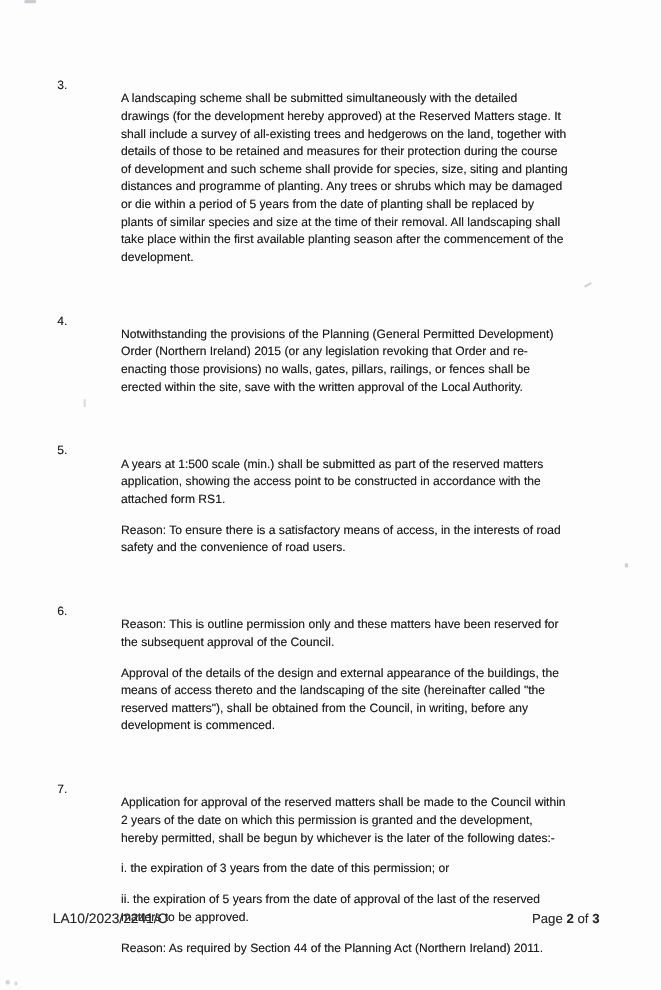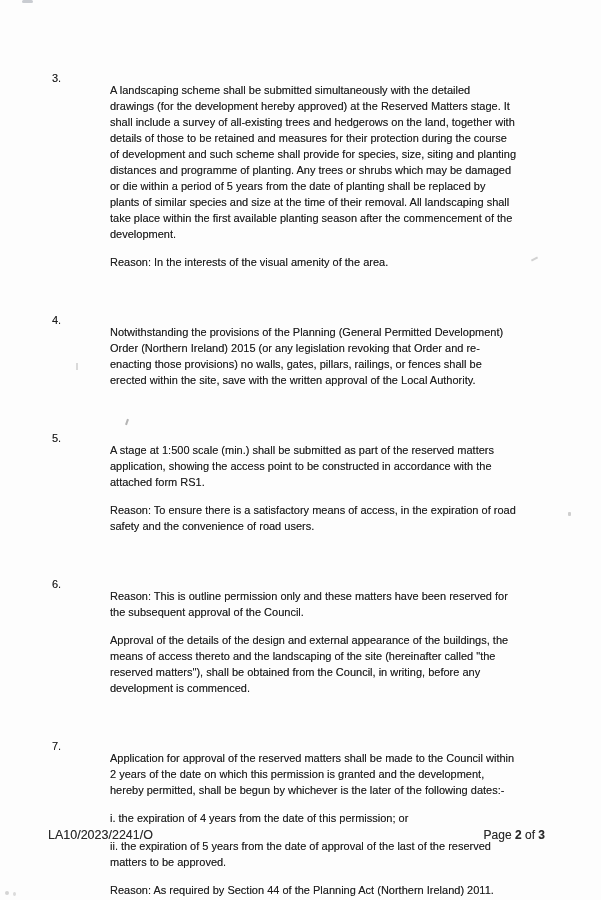--- a/index.html
+++ b/index.html
@@ -78,41 +78,40 @@
         <p class="para">A landscaping scheme shall be submitted simultaneously with the detailed
 drawings (for the development hereby approved) at the Reserved Matters stage. It
 shall include a survey of all-existing trees and hedgerows on the land, together with
 details of those to be retained and measures for their protection during the course
 of development and such scheme shall provide for species, size, siting and planting
 distances and programme of planting. Any trees or shrubs which may be damaged
 or die within a period of 5 years from the date of planting shall be replaced by
 plants of similar species and size at the time of their removal. All landscaping shall
 take place within the first available planting season after the commencement of the
 development.</p>
-        <p class="para">Reason: In the interests of the visual amenity of the area.</p>
       </div>
     </div>
 
     <div class="condition">
       <div class="cnum">4.</div>
       <div class="cbody">
         <p class="para">Notwithstanding the provisions of the Planning (General Permitted Development)
 Order (Northern Ireland) 2015 (or any legislation revoking that Order and re-
 enacting those provisions) no walls, gates, pillars, railings, or fences shall be
 erected within the site, save with the written approval of the Local Authority.</p>
       </div>
     </div>
 
     <div class="condition">
       <div class="cnum">5.</div>
       <div class="cbody">
-        <p class="para">A stage at 1:500 scale (min.) shall be submitted as part of the reserved matters
+        <p class="para">A years at 1:500 scale (min.) shall be submitted as part of the reserved matters
 application, showing the access point to be constructed in accordance with the
 attached form RS1.</p>
-        <p class="para">Reason: To ensure there is a satisfactory means of access, in the expiration of road
+        <p class="para">Reason: To ensure there is a satisfactory means of access, in the interests of road
 safety and the convenience of road users.</p>
       </div>
     </div>
 
     <div class="condition">
       <div class="cnum">6.</div>
       <div class="cbody">
         <p class="para">Reason: This is outline permission only and these matters have been reserved for
 the subsequent approval of the Council.</p>
         <p class="para">Approval of the details of the design and external appearance of the buildings, the
@@ -121,21 +120,21 @@
 development is commenced.</p>
       </div>
     </div>
 
     <div class="condition">
       <div class="cnum">7.</div>
       <div class="cbody">
         <p class="para">Application for approval of the reserved matters shall be made to the Council within
 2 years of the date on which this permission is granted and the development,
 hereby permitted, shall be begun by whichever is the later of the following dates:-</p>
-        <p class="para">i. the expiration of 4 years from the date of this permission; or</p>
+        <p class="para">i. the expiration of 3 years from the date of this permission; or</p>
         <p class="para">ii. the expiration of 5 years from the date of approval of the last of the reserved
 matters to be approved.</p>
         <p class="para">Reason: As required by Section 44 of the Planning Act (Northern Ireland) 2011.</p>
       </div>
     </div>
 
   </div>
 
   <div class="footer">
     <span>LA10/2023/2241/O</span>

